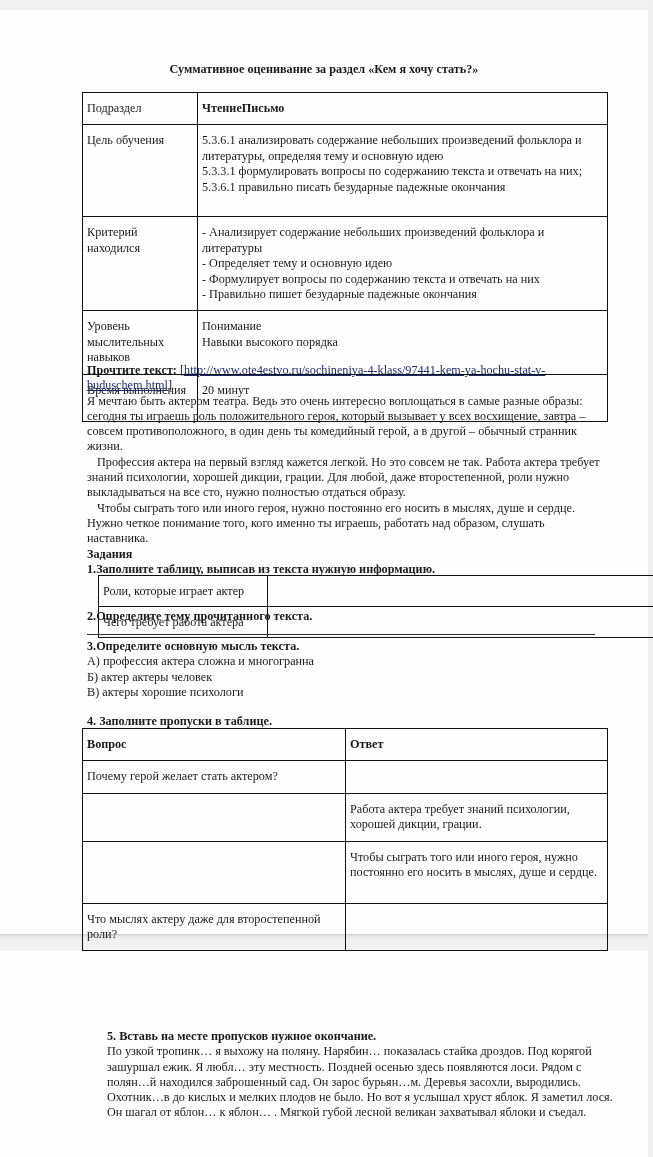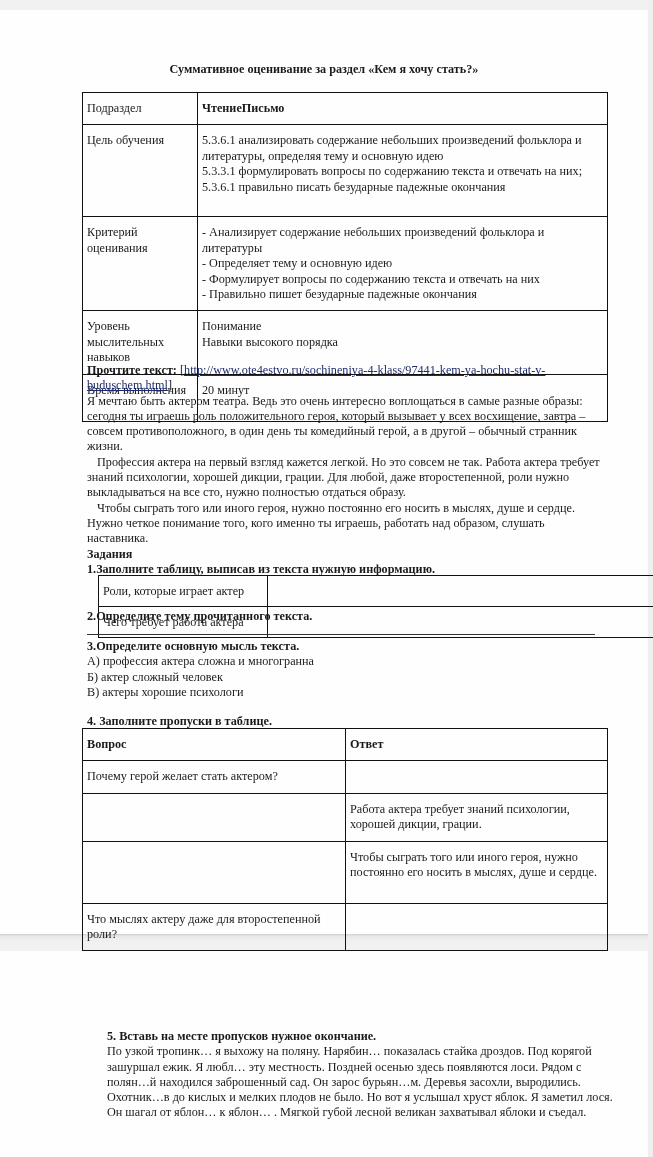--- a/index.html
+++ b/index.html
@@ -70,21 +70,21 @@
   </tr>
   <tr class="r-goal">
     <td class="c1">Цель обучения</td>
     <td>
       <div>5.3.6.1 анализировать содержание небольших произведений фольклора и литературы, определяя тему и основную идею</div>
       <div>5.3.3.1 формулировать вопросы по содержанию текста и отвечать на них;</div>
       <div>5.3.6.1  правильно писать безударные падежные окончания</div>
     </td>
   </tr>
   <tr class="r-crit">
-    <td class="c1">Критерий оценивания</td>
+    <td class="c1">Критерий находился</td>
     <td>
       <div>- Анализирует содержание небольших произведений фольклора и литературы</div>
       <div>- Определяет тему и основную идею</div>
       <div>- Формулирует вопросы по содержанию текста и отвечать на них</div>
       <div>- Правильно пишет безударные падежные окончания</div>
     </td>
   </tr>
   <tr class="r-level">
     <td class="c1">Уровень мыслительных навыков</td>
     <td>
@@ -120,21 +120,21 @@
   </tr>
 </tbody>
   </table>
 
 <div class="abs text bold" style="top:609px;">2.Определите тему прочитанного текста.</div>
 <div class="abs uline"></div>
 
 <div class="abs text" style="top:639px;">
   <div class="bold">3.Определите основную мысль текста.</div>
   <div>А) профессия актера сложна и многогранна</div>
-  <div>Б) актер сложный человек</div>
+  <div>Б) актер актеры человек</div>
   <div>В) актеры хорошие психологи</div>
 </div>
 
 <div class="abs text bold" style="top:714px;">4. Заполните пропуски в таблице.</div>
 
 <table class="abs doc" id="t4">
   <tbody>
       <tr class="h">
     <td class="c1">Вопрос</td>
     <td>Ответ</td>

